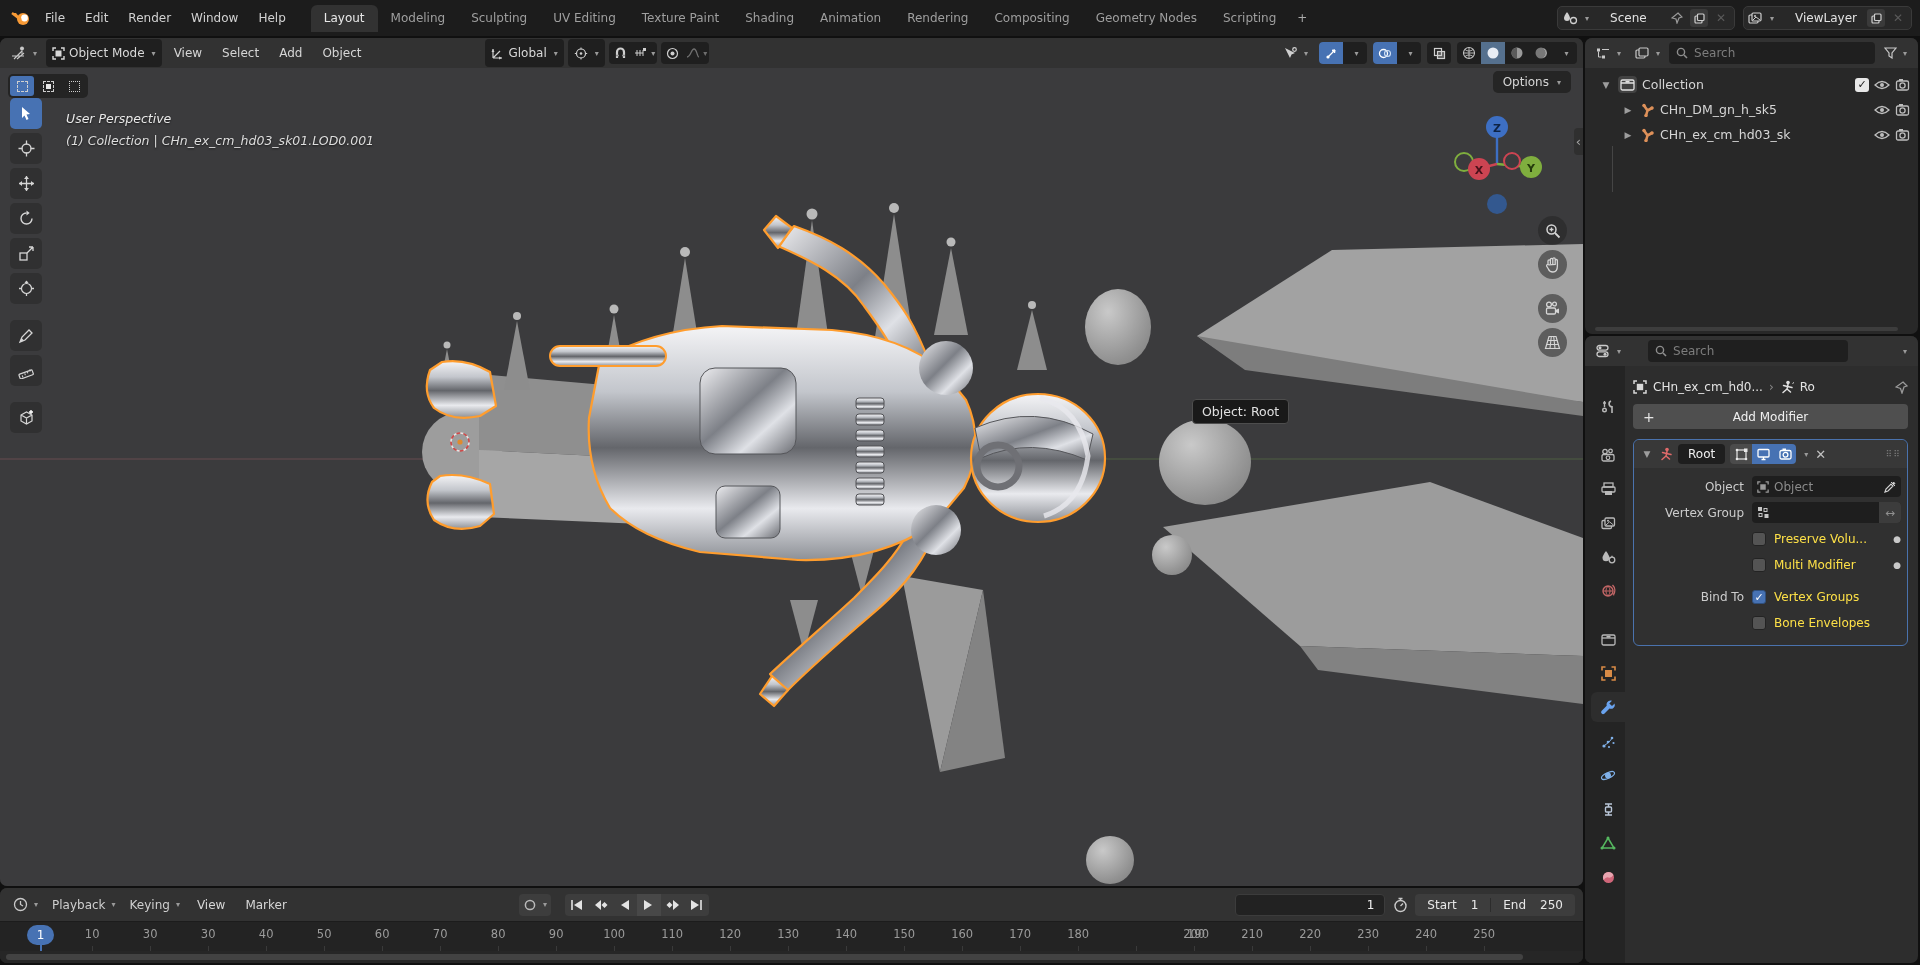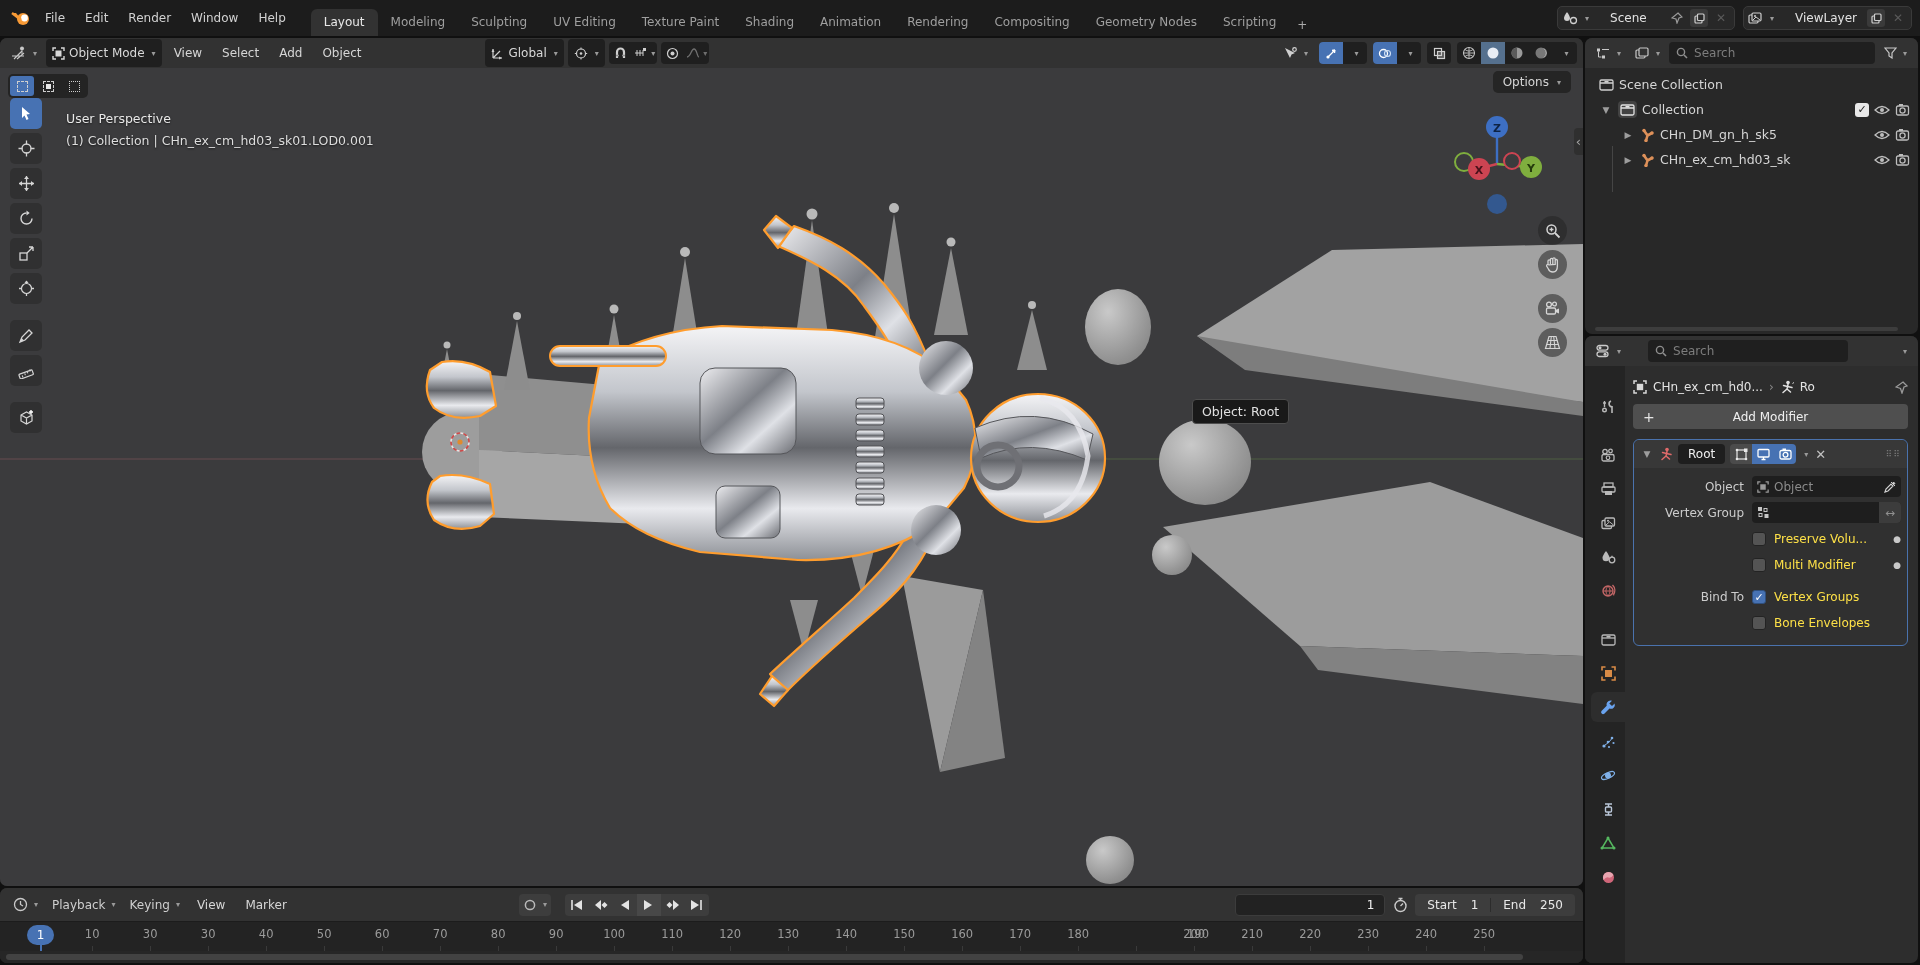--- a/index.html
+++ b/index.html
@@ -5,21 +5,21 @@
   * { margin:0; padding:0; box-sizing:border-box; }
   html,body { width:1920px; height:965px; overflow:hidden; background:#101010;
     font-family:"DejaVu Sans","Liberation Sans",sans-serif; font-size:12px; color:#d8d8d8;
     -webkit-font-smoothing:antialiased; }
   svg { display:block; }
   .caret { font-size:8px; color:#9a9a9a; margin-left:3px; }
 
   
   .topbar { height:36px; background:#1c1c1c; display:flex; align-items:center; padding:0 8px; gap:2px; }
   .menu-item { padding:4px 9px; border-radius:4px; color:#d2d2d2; }
-  .ws-tabs { display:flex; align-items:flex-end; height:36px; margin-left:14px; }
+  .ws-tabs { display:flex; align-items:center; height:36px; margin-left:14px; }
   .ws-tab { padding:6px 13px 7px; color:#9f9f9f; border-radius:6px 6px 0 0; }
   .ws-tab.active { background:#323232; color:#e8e8e8; }
   .ws-plus { padding:4px 8px; color:#aaa; }
   .top-right { margin-left:auto; display:flex; gap:8px; align-items:center; }
   .id-block { display:flex; align-items:center; background:#282828; border:1px solid #3a3a3a; border-radius:5px; height:24px; padding:0 4px; gap:4px; }
   .id-block .val { color:#e2e2e2; padding:0 6px; min-width:60px;margin-left:11px; }
   .mini-btn { width:18px; height:18px; display:flex; align-items:center; justify-content:center; color:#9a9a9a; }
   .mini-btn.dim { color:#5a5a5a; }
 
   
@@ -40,21 +40,21 @@
 
   
   .vp-area { flex:1; display:flex; flex-direction:column; }
   .vp-canvas { position:relative; flex:1; background:#3b3b3d; }
   .vp-canvas > svg.scene { position:absolute; inset:0; }
   .selmode { position:absolute; left:8px; top:6px; display:flex; background:#242424; border-radius:5px; padding:2px; gap:2px; }
   .selmode .sq { width:24px; height:20px; border-radius:3px; display:flex; align-items:center; justify-content:center; }
   .selmode .sq.on { background:#4772b3; }
   .selmode .dash { width:11px; height:11px; border:1px dashed #cfcfcf; position:relative; }
   .selmode .dash .fillsq { position:absolute; inset:2px; background:#e6e6e6; }
-  .vp-text { position:absolute; left:66px; top:40px; color:#e9e9e9; text-shadow:0 1px 2px rgba(0,0,0,.6); font-size:12.5px; line-height:22px; }
+  .vp-text { position:absolute; left:66px; top:40px; color:#e9e9e9; text-shadow:0 1px 2px rgba(0,0,0,.6); font-size:12.5px; line-height:22px;font-style:italic; }
   .vp-text .sub { color:#dedede; }
   .options-btn { position:absolute; right:12px; top:3px; background:#252525; border-radius:5px; padding:4px 10px; display:flex; gap:5px; align-items:center; color:#d6d6d6; }
   .side-collapse { position:absolute; right:0px; top:60px; color:#a8a8a8; font-size:13px; background:#2f2f2f; border-radius:4px 0 0 4px; padding:6px 2px; }
   .toolbar { position:absolute; left:10px; top:30px; display:flex; flex-direction:column; gap:4px; }
   .tool { width:32px; height:31px; background:#2e2e2ecc; border-radius:5px; display:flex; align-items:center; justify-content:center; color:#d5d5d5; }
   .tool.active { background:#4772b3; color:#fff; }
   .tool-gap { height:8px; }
   .tooltip { position:absolute; left:1192px; top:331px; background:#191919; border:1px solid #4d4d4d; border-radius:4px; padding:4px 9px; color:#e0e0e0; font-size:12.5px; white-space:nowrap; }
   .gizmo { position:absolute; right:36px; top:38px; }
   .navbtns { position:absolute; right:16px; top:148px; display:flex; flex-direction:column; align-items:center; gap:5px; }
@@ -762,28 +762,20 @@
       <span class="hdr-btn">
         <svg width="13" height="12" viewBox="0 0 13 12">
               <path d="M1 1 H12 L8 6 V11 L5 9 V6 Z" fill="none" stroke="#c9c9c9" stroke-width="1.2"></path>
             </svg>
         <span class="caret">▾</span>
       </span>
     </div>
     <div class="ot-body">
       <div class="guide"></div>
       <div class="ot-row" style="padding-left:14px">
-        <svg width="15" height="13" viewBox="0 0 15 13">
-              <rect x="1" y="2" width="13" height="10" rx="1.5" fill="none" stroke="#d0d0d0" stroke-width="1.3"></rect>
-              <path d="M1 5 h13" stroke="#d0d0d0" stroke-width="1.3"></path>
-              <rect x="5.5" y="3" width="4" height="1.6" fill="#d0d0d0"></rect>
-            </svg>
-        <span class="grow">Scene Collection</span>
-      </div>
-      <div class="ot-row" style="padding-left:14px">
         <span class="ot-caret">▼</span>
         <span class="icon-chip">
               <svg width="15" height="13" viewBox="0 0 15 13">
                 <rect x="1" y="2" width="13" height="10" rx="1.5" fill="none" stroke="#e2e2e2" stroke-width="1.3"></rect>
                 <path d="M1 5 h13" stroke="#e2e2e2" stroke-width="1.3"></path>
                 <rect x="5.5" y="3" width="4" height="1.6" fill="#e2e2e2"></rect>
               </svg>
             </span>
         <span class="grow">Collection</span>
         <span class="ot-check">✓</span>

